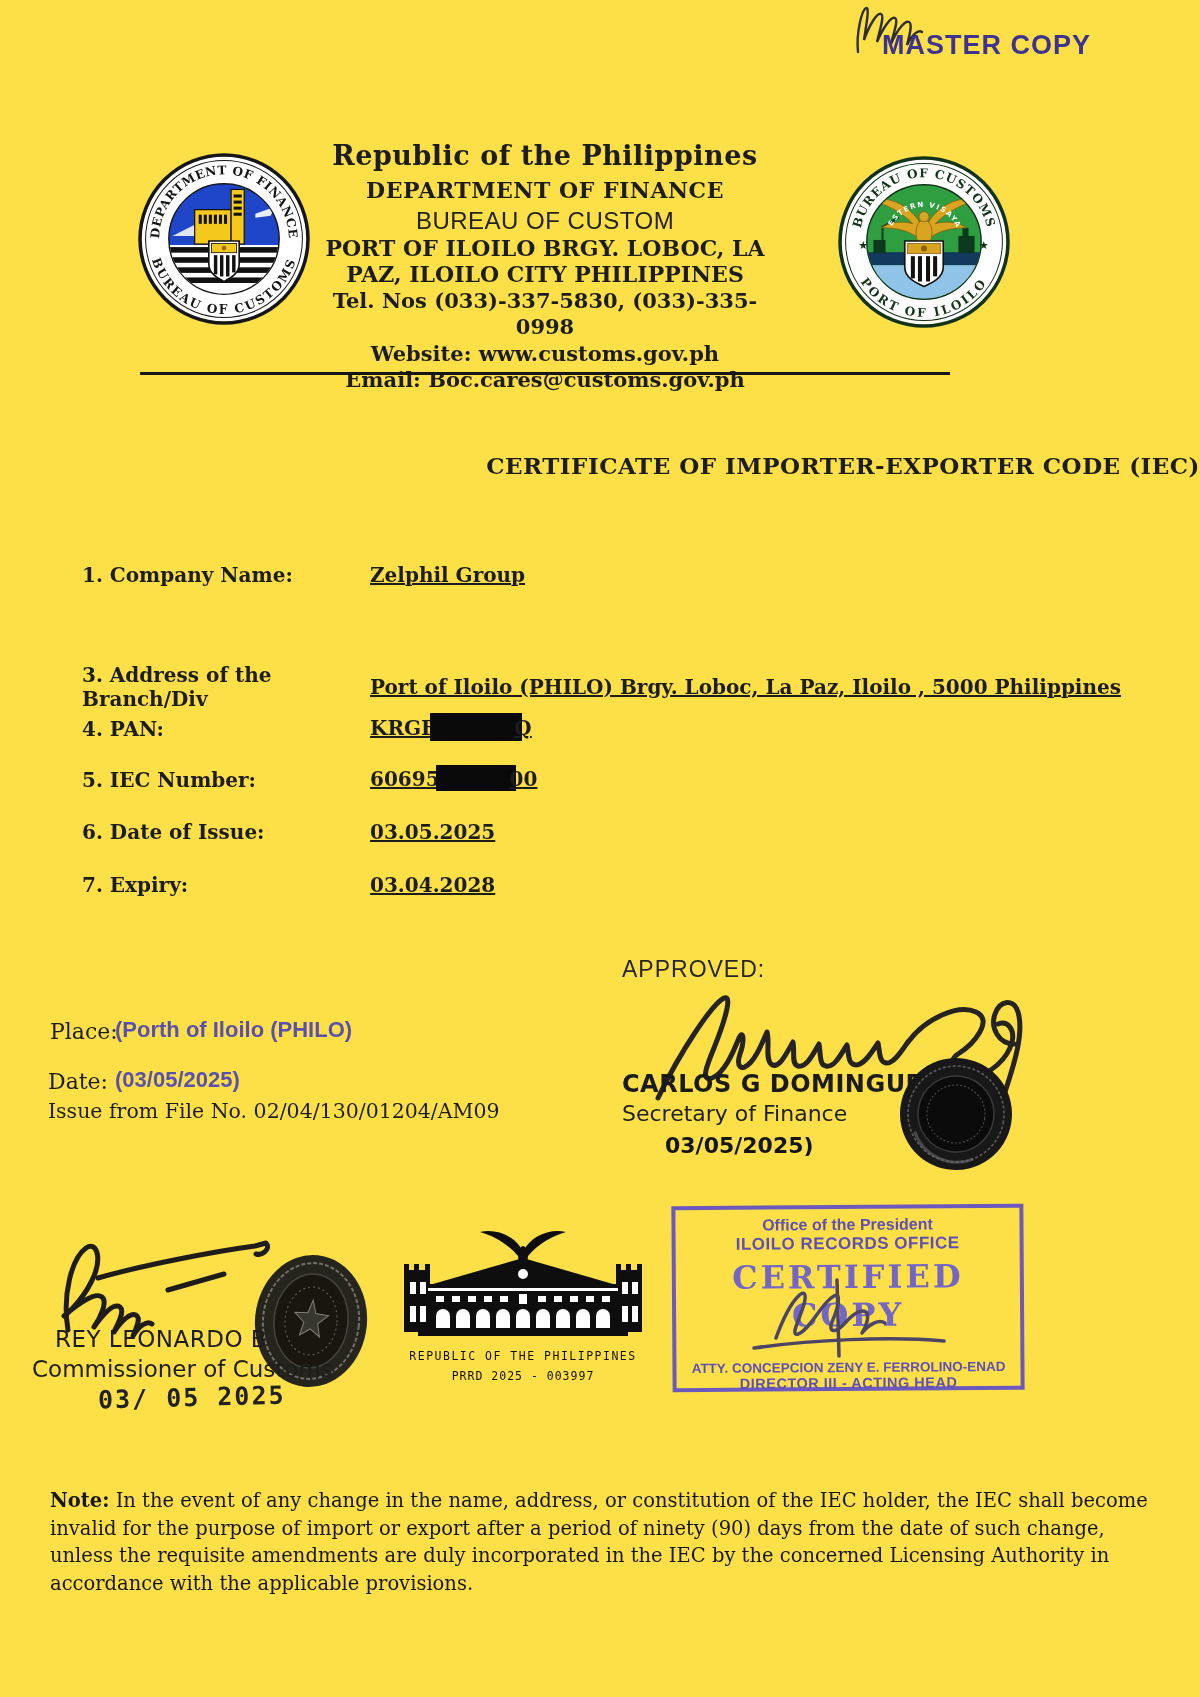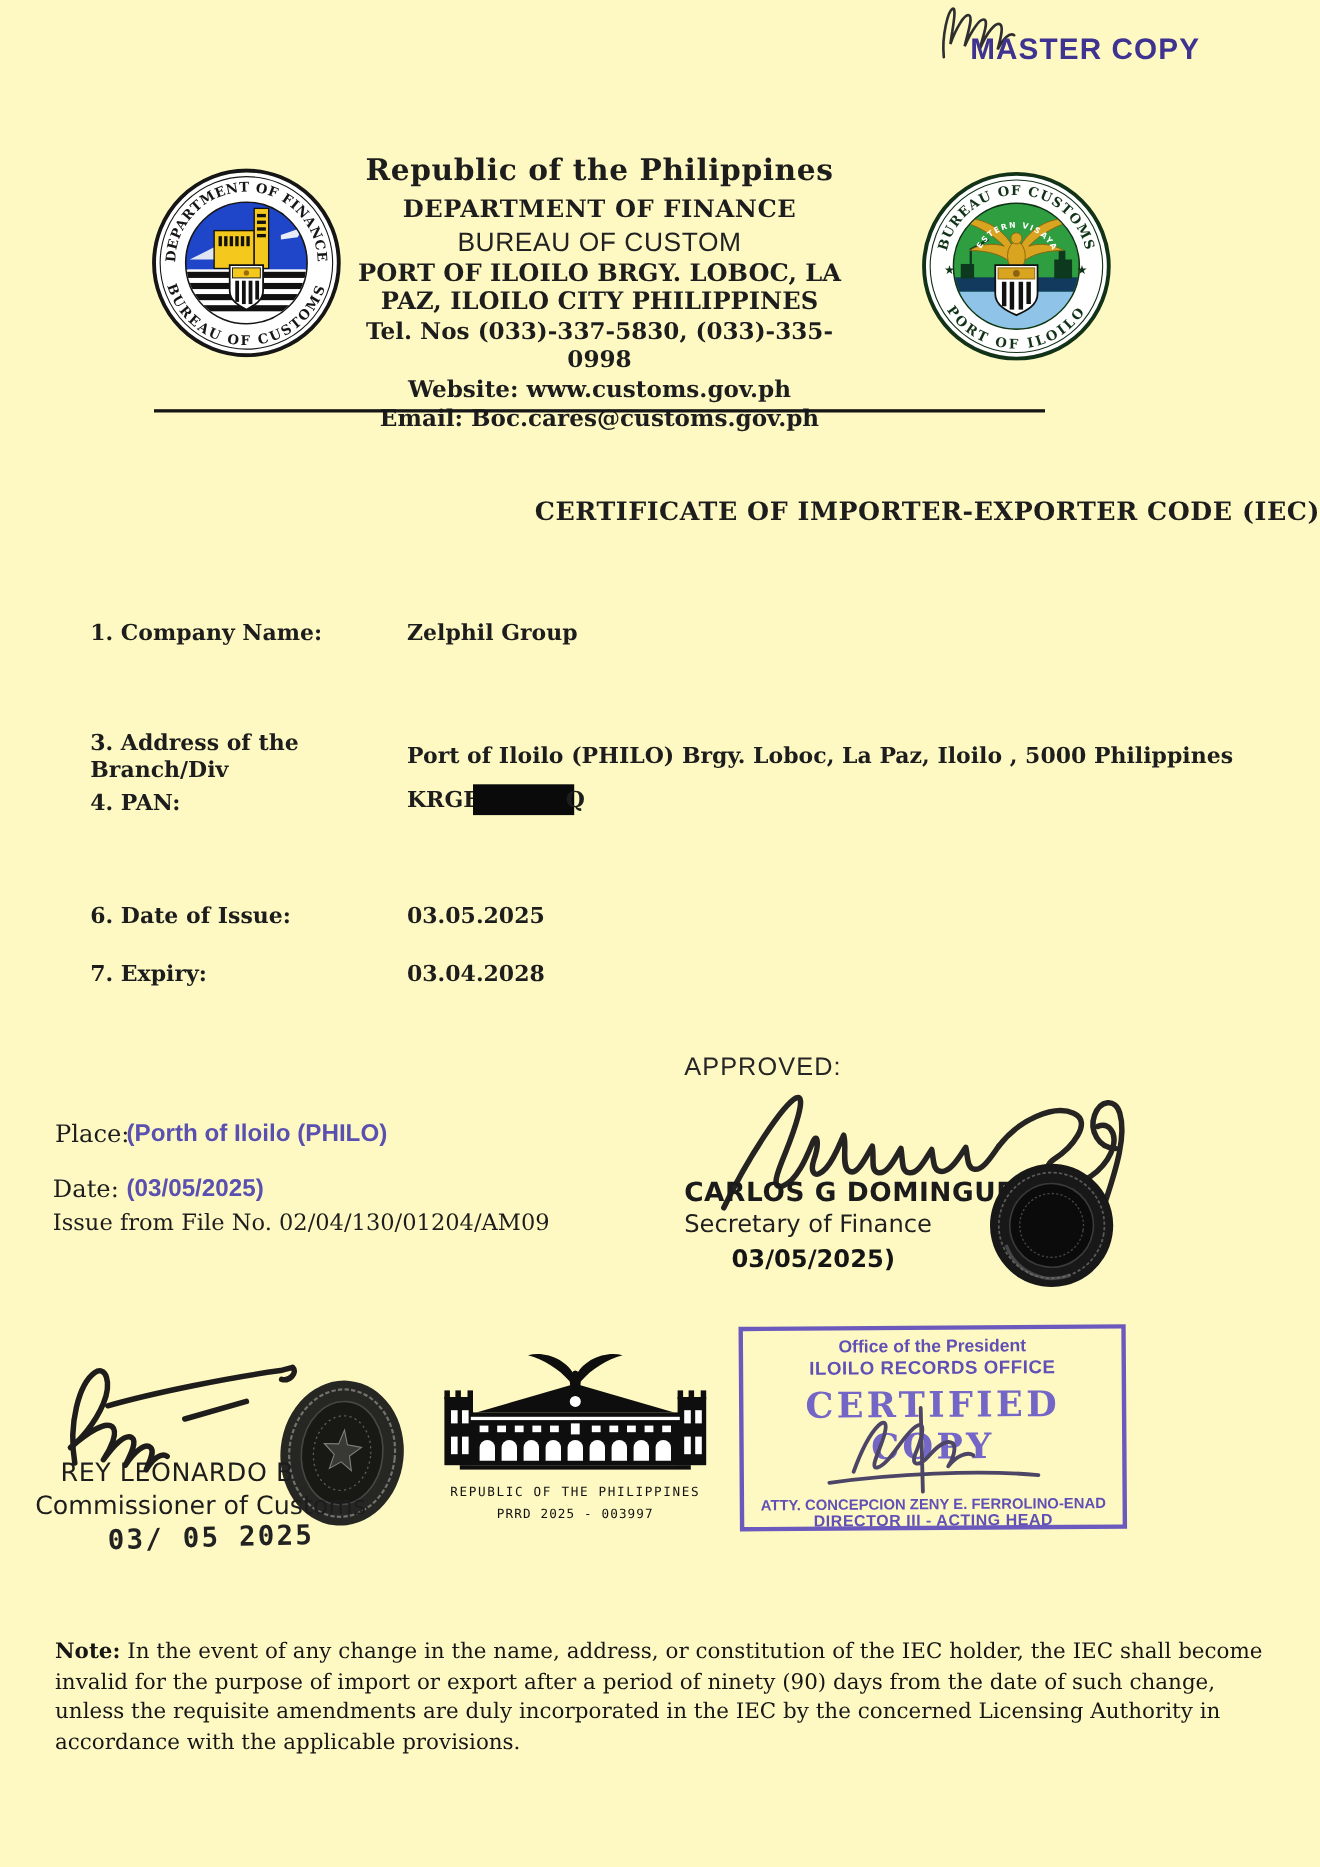--- a/index.html
+++ b/index.html
@@ -1,19 +1,19 @@
 <!DOCTYPE html>
 <html><head>
 <meta charset="utf-8">
 <style>
   * { margin:0; padding:0; box-sizing:border-box; }
   body { background:#888; font-family:"Liberation Sans", sans-serif; }
   .page {
     position:relative; width:1200px; height:1697px; margin:0 auto;
-    background:#fef9c3; overflow:hidden; color:#1d1d1d;
+    background:#fde047; overflow:hidden; color:#1d1d1d;
   }
   .abs { position:absolute; }
   .sans { font-family:"DejaVu Sans", sans-serif; }
   .lsans { font-family:"Liberation Sans", sans-serif; }
 
   
   .master-copy { left:882px; top:30px; font-weight:bold; font-size:27px; letter-spacing:1px; color:#3f3391; font-family:"Liberation Sans",sans-serif; }
   .scribble-top { left:850px; top:2px; }
 
   
@@ -28,21 +28,21 @@
   .seal { width:172px; height:172px; }
   .seal-left { left:138px; top:153px; }
   .seal-right { left:838px; top:156px; }
 
   
   .doc-title { left:0; top:452px; width:1100px; text-align:right; font-family:"DejaVu Serif",serif; font-weight:bold; font-size:23px; letter-spacing:0.5px; }
 
   
   .field-row { left:82px; width:1080px; font-family:"DejaVu Serif",serif; font-size:20px; font-weight:600; }
   .f-label { display:inline-block; width:288px; vertical-align:middle; }
-  .f-value { vertical-align:middle; }
+  .f-value { vertical-align:middle;text-decoration:underline; }
   .redact { display:inline-block; background:#0a0a0a; vertical-align:middle; }
   .redact-pan { width:92px; height:28px; margin:0 -8px 4px -6px; }
   .redact-iec { width:80px; height:26px; margin:0 -6px 4px -4px; }
 
   
   .approved-label { left:622px; top:956px; font-size:23px; letter-spacing:1px; color:#262626; }
   .sig-dominguez { left:628px; top:988px; }
   .approver-name { left:622px; top:1070px; font-weight:bold; font-size:24px; letter-spacing:0.5px; color:#1b1b1b; }
   .approver-title { left:622px; top:1101px; font-size:22px; color:#1f1f1f; }
   .approver-date { left:665px; top:1133px; font-weight:bold; font-size:22px; color:#151515; }
@@ -208,20 +208,23 @@
 
   <div class="abs field-row" style="top:561px">
     <span class="f-label">1. Company Name:</span><span class="f-value">Zelphil Group</span>
   </div>
   <div class="abs field-row" style="top:663px">
     <span class="f-label">3. Address of the Branch/Div</span><span class="f-value">Port of Iloilo (PHILO) Brgy. Loboc, La Paz, Iloilo , 5000 Philippines</span>
   </div>
   <div class="abs field-row" style="top:713px">
     <span class="f-label">4. PAN:</span><span class="f-value"><span>KRGE</span><span class="redact redact-pan"></span><span>Q</span></span>
   </div>
+  <div class="abs field-row" style="top:765px">
+    <span class="f-label">5. IEC Number:</span><span class="f-value"><span>60695</span><span class="redact redact-iec"></span><span>00</span></span>
+  </div>
   <div class="abs field-row" style="top:818px">
     <span class="f-label">6. Date of Issue:</span><span class="f-value">03.05.2025</span>
   </div>
   <div class="abs field-row" style="top:871px">
     <span class="f-label">7. Expiry:</span><span class="f-value">03.04.2028</span>
   </div>
 
   <div class="abs approved-label lsans">APPROVED:</div>
   <svg class="abs sig-dominguez" width="450" height="118" viewBox="0 0 450 118">
     <g fill="none" stroke="#262422" stroke-width="5" stroke-linecap="round" stroke-linejoin="round">

